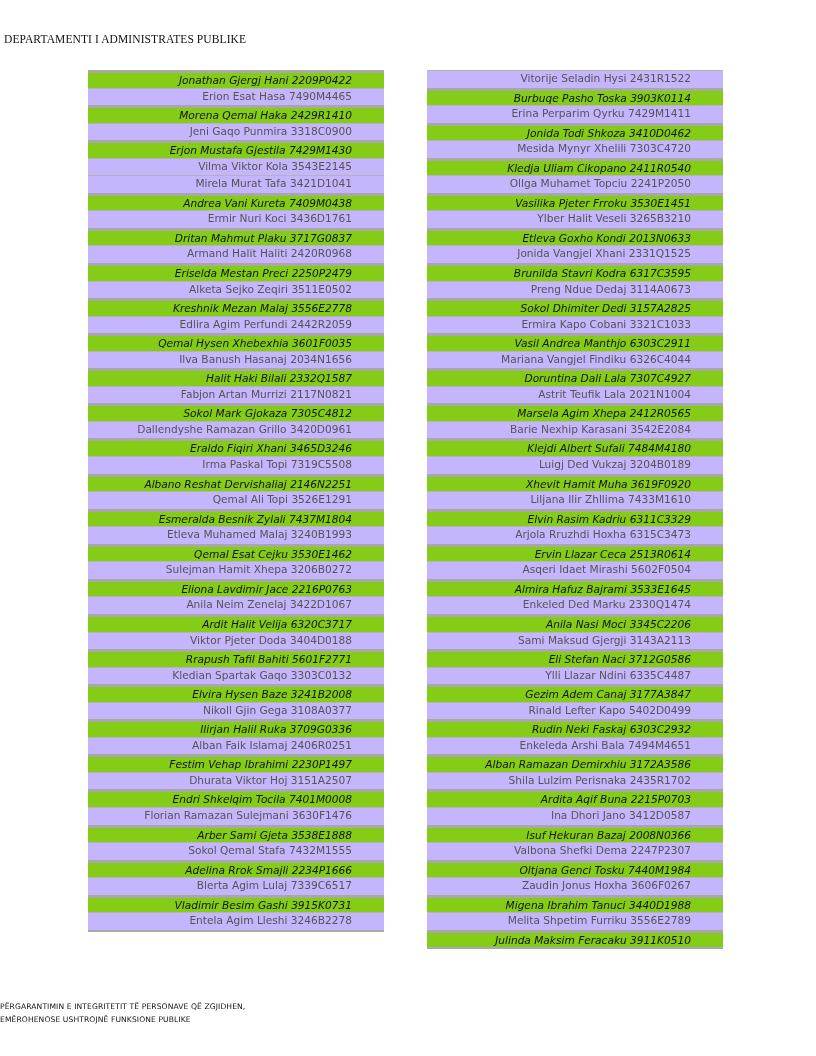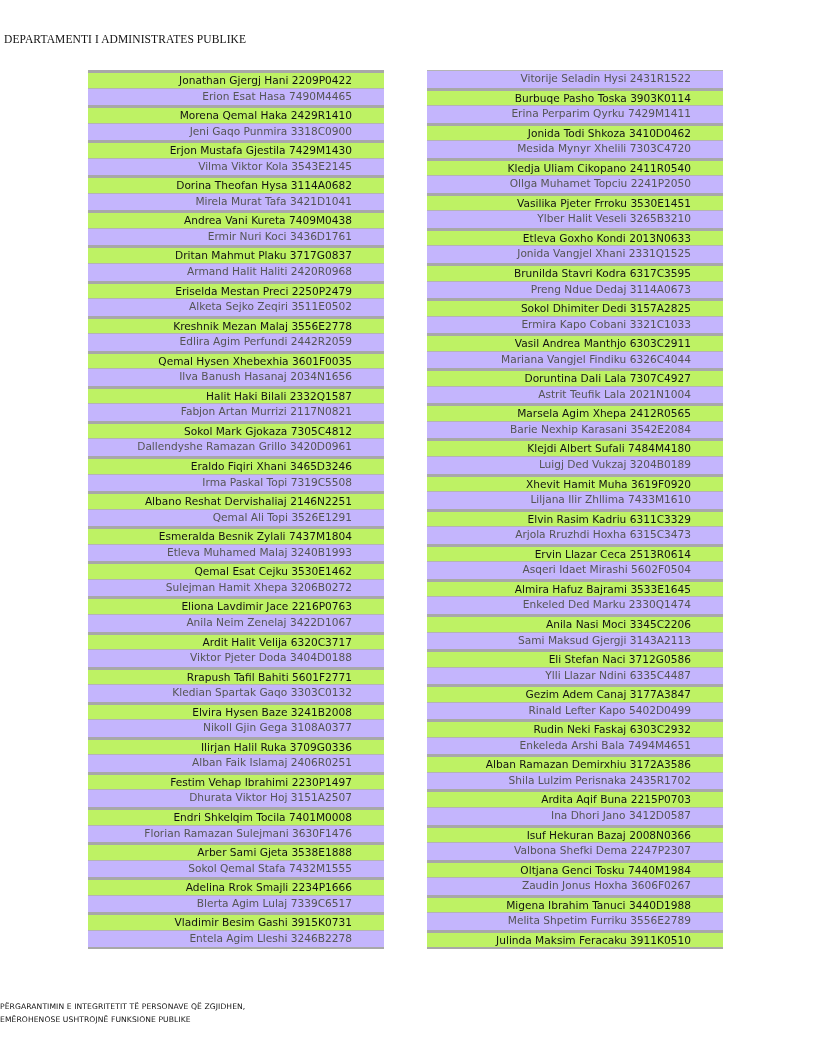--- a/index.html
+++ b/index.html
@@ -6,39 +6,38 @@
     body { width: 816px; height: 1056px; position: relative; overflow: hidden;
            font-family: "DejaVu Sans", sans-serif; color: #222; }
     .title { position: absolute; top: 33px; left: 4px; width: 816px; text-align: left;
              font-size: 11.5px; letter-spacing: 0.1px; color: #111; font-family: Liberation Serif, serif; }
     .col { position: absolute; top: 70px; width: 296px; }
     .col.left { left: 88px; }
     .col.right { left: 427px; }
     .row { height: 17.55px; box-sizing: border-box; text-align: right;
            padding-right: 32px; font-size: 10.6px; line-height: 15px;
            white-space: nowrap; overflow: hidden; }
-    .row.shaded { background: #bef264; border-top: 3px solid #a8a8a8; line-height: 14px; color: #111; }
+    .row.shaded { background: #84cc16; border-top: 3px solid #a8a8a8; line-height: 14px; color: #111; font-style: italic; }
     .row.plain { background: #c4b5fd; border-top: 1.5px solid #b4b4b4; color: #555; }
     .col-end { height: 2px; background: #a8a8a8; }
     .footer { position: absolute; top: 1000px; left: 0; width: 816px; text-align: left;
               font-size: 7.6px; line-height: 13px; color: #111; letter-spacing: 0.1px; }
   </style>
 </head>
 <body>
 
 <div class="title">DEPARTAMENTI I ADMINISTRATES PUBLIKE</div>
 
 <div class="col left">
   <div class="row shaded">Jonathan Gjergj Hani 2209P0422</div>
   <div class="row plain">Erion Esat Hasa 7490M4465</div>
   <div class="row shaded">Morena Qemal Haka 2429R1410</div>
   <div class="row plain">Jeni Gaqo Punmira 3318C0900</div>
   <div class="row shaded">Erjon Mustafa Gjestila 7429M1430</div>
   <div class="row plain">Vilma Viktor Kola 3543E2145</div>
-  <div class="row shaded">Dorina Theofan Hysa 3114A0682</div>
   <div class="row plain">Mirela Murat Tafa 3421D1041</div>
   <div class="row shaded">Andrea Vani Kureta 7409M0438</div>
   <div class="row plain">Ermir Nuri Koci 3436D1761</div>
   <div class="row shaded">Dritan Mahmut Plaku 3717G0837</div>
   <div class="row plain">Armand Halit Haliti 2420R0968</div>
   <div class="row shaded">Eriselda Mestan Preci 2250P2479</div>
   <div class="row plain">Alketa Sejko Zeqiri 3511E0502</div>
   <div class="row shaded">Kreshnik Mezan Malaj 3556E2778</div>
   <div class="row plain">Edlira Agim Perfundi 2442R2059</div>
   <div class="row shaded">Qemal Hysen Xhebexhia 3601F0035</div>

